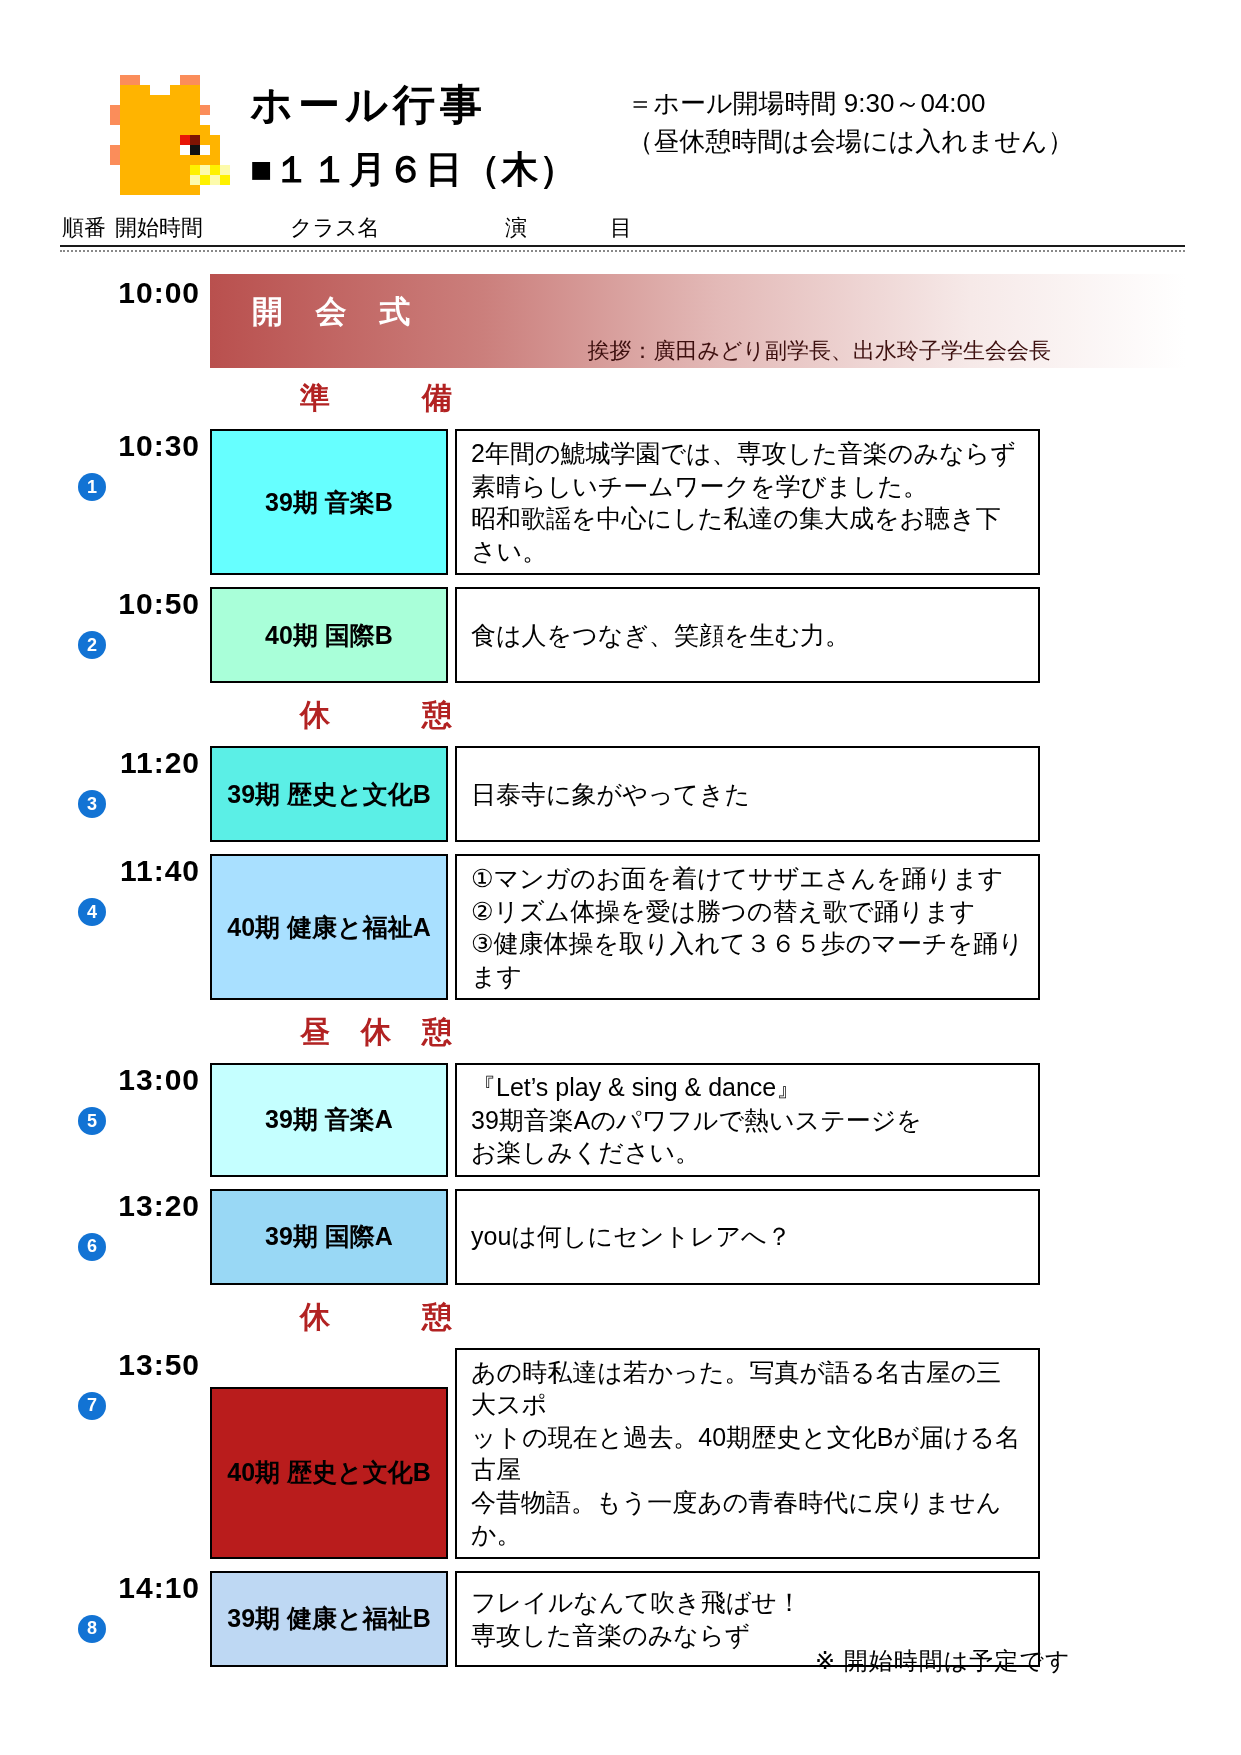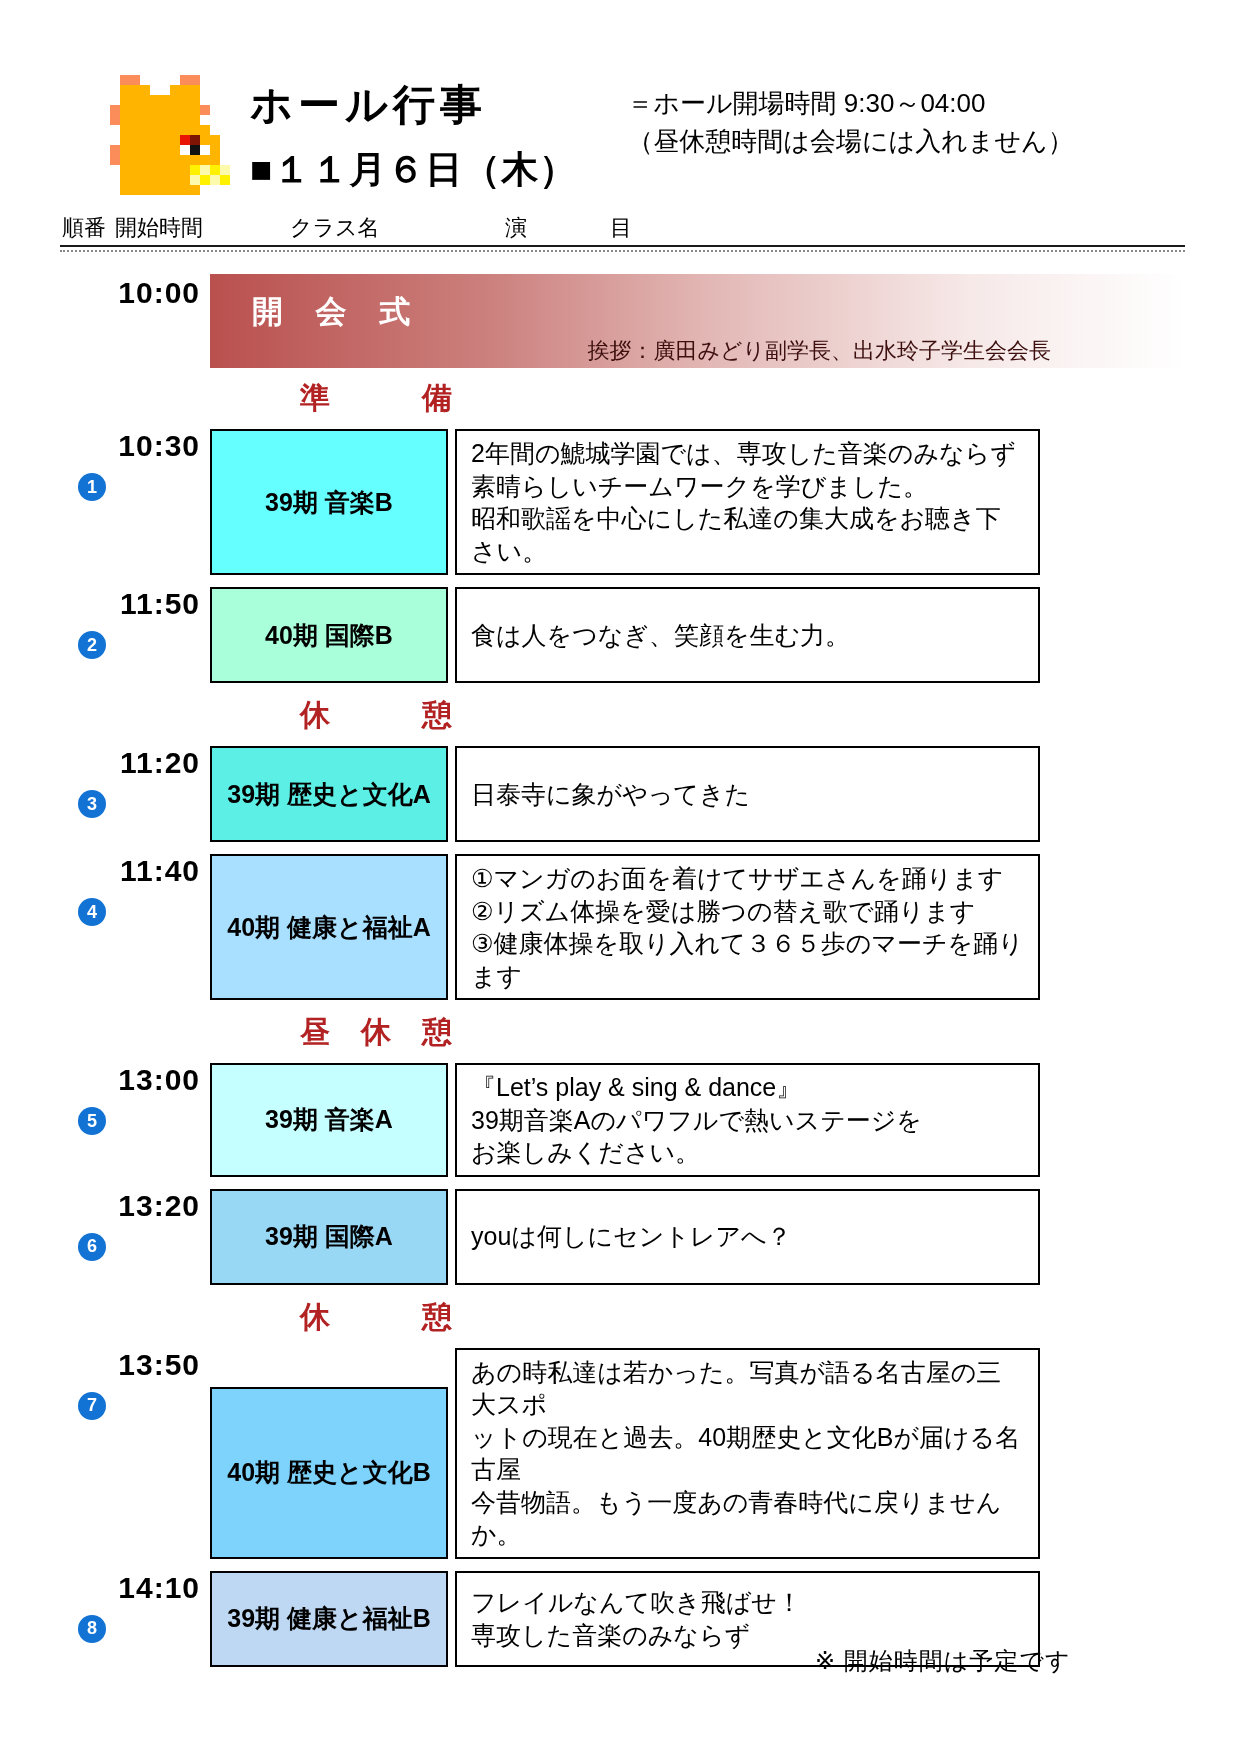--- a/index.html
+++ b/index.html
@@ -260,38 +260,38 @@
         </div>
         <div class="class-box" style="background: rgb(102, 255, 255);">39期 音楽B</div>
         <div class="desc-box">
           <div>2年間の鯱城学園では、専攻した音楽のみならず</div>
           <div>素晴らしいチームワークを学びました。</div>
           <div>昭和歌謡を中心にした私達の集大成をお聴き下さい。</div>
         </div>
       </div>
       <div class="event-row">
         <div class="left-cell">
-          <div class="row-time">11:50</div>
+          <div class="row-time">10:50</div>
           <div class="badge" style="background: rgb(18, 115, 212);">2</div>
         </div>
         <div class="class-box" style="background: rgb(169, 255, 217);">40期 国際B</div>
         <div class="desc-box">
           <div>食は人をつなぎ、笑顔を生む力。</div>
         </div>
       </div>
       <div class="break-label" style="color: rgb(178, 34, 34);">
         <span>休</span>
         <span>憩</span>
       </div>
       <div class="event-row">
         <div class="left-cell">
           <div class="row-time">11:20</div>
           <div class="badge" style="background: rgb(18, 115, 212);">3</div>
         </div>
-        <div class="class-box" style="background: rgb(91, 239, 230);">39期 歴史と文化A</div>
+        <div class="class-box" style="background: rgb(91, 239, 230);">39期 歴史と文化B</div>
         <div class="desc-box">
           <div>日泰寺に象がやってきた</div>
         </div>
       </div>
       <div class="event-row">
         <div class="left-cell">
           <div class="row-time">11:40</div>
           <div class="badge" style="background: rgb(18, 115, 212);">4</div>
         </div>
         <div class="class-box" style="background: rgb(169, 224, 255);">40期 健康と福祉A</div>
@@ -330,21 +330,21 @@
       </div>
       <div class="break-label" style="color: rgb(178, 34, 34);">
         <span>休</span>
         <span>憩</span>
       </div>
       <div class="event-row">
         <div class="left-cell">
           <div class="row-time">13:50</div>
           <div class="badge" style="background: rgb(18, 115, 212);">7</div>
         </div>
-        <div class="class-box" style="background: #7dd3fc; margin-top: 39px;">40期 歴史と文化B</div>
+        <div class="class-box" style="background: #b91c1c; margin-top: 39px;">40期 歴史と文化B</div>
         <div class="desc-box">
           <div>あの時私達は若かった。写真が語る名古屋の三大スポ</div>
           <div>ットの現在と過去。40期歴史と文化Bが届ける名古屋</div>
           <div>今昔物語。もう一度あの青春時代に戻りませんか。</div>
         </div>
       </div>
       <div class="event-row">
         <div class="left-cell">
           <div class="row-time">14:10</div>
           <div class="badge" style="background: rgb(18, 115, 212);">8</div>

